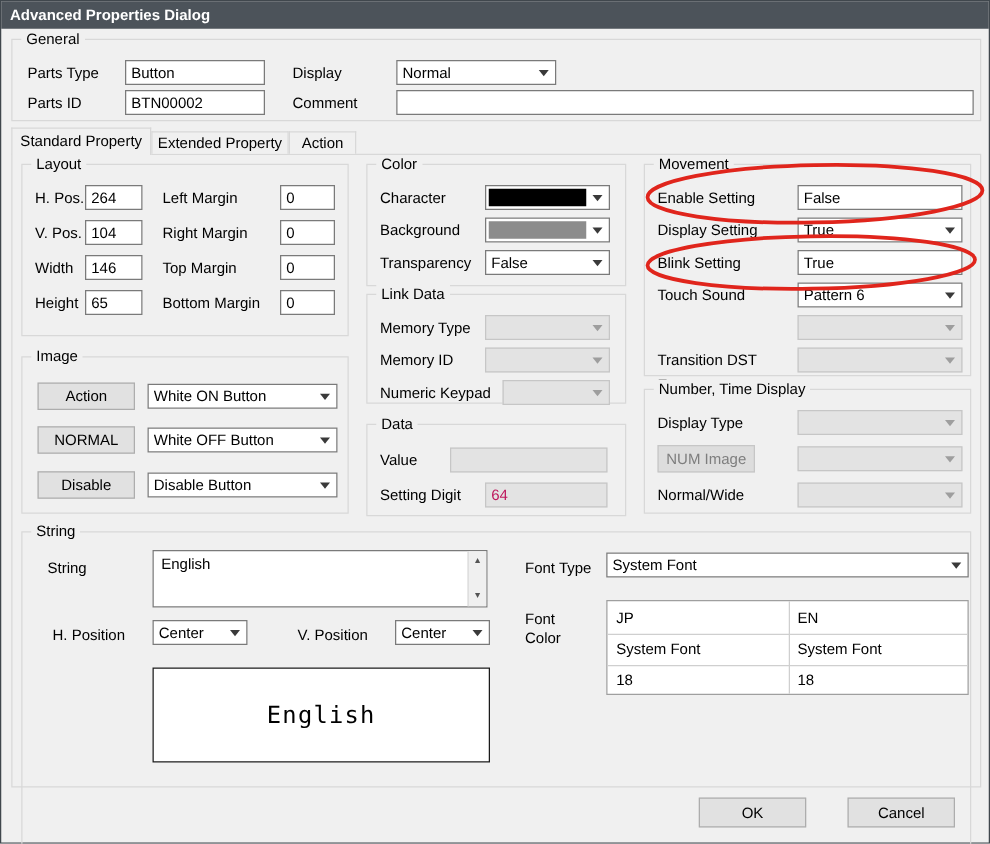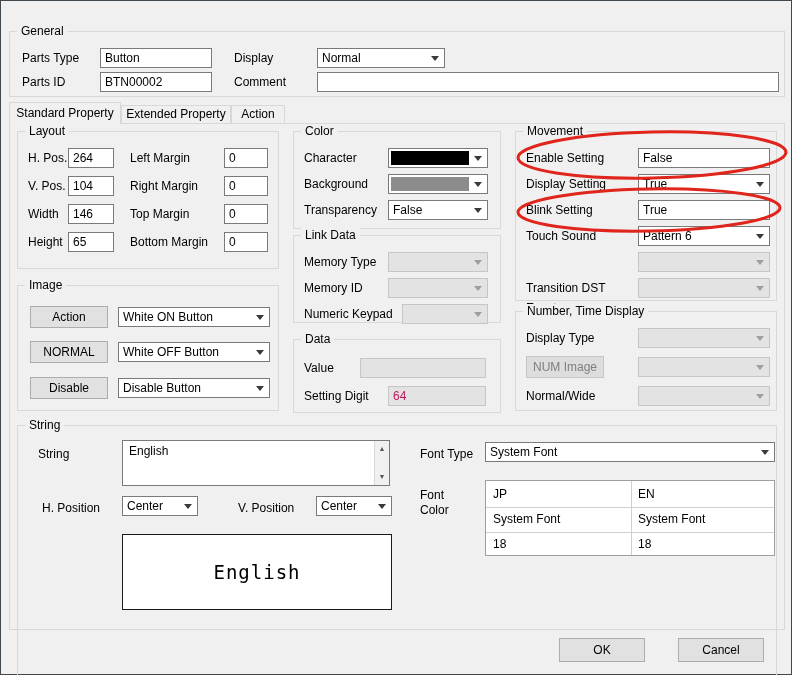--- a/index.html
+++ b/index.html
@@ -32,20 +32,23 @@
   .ftable .hline { position:absolute; left:0; right:0; height:1px; background:#cfcfcf; }
   .ftable .vline { position:absolute; top:0; bottom:0; width:1px; background:#cfcfcf; }
   .preview { position:absolute; background:#fff; border:1px solid #1a1a1a; display:flex; align-items:center; justify-content:center; font-family:"DejaVu Sans Mono", monospace; font-size:19px; letter-spacing:1px; }
   .overlay { position:absolute; left:0; top:0; width:792px; height:675px; pointer-events:none; z-index:10; }
 </style>
 </head>
 <body>
 
 <div class="dialog">
 
+  <div class="titlebar">
+    <span>Advanced Properties Dialog</span>
+  </div>
 
   <div class="group" style="left:8px;top:30px;width:776px;height:66px;">
     <span class="group-label">General</span>
     <span class="lbl" style="left:12px;top:16px;">Parts Type</span>
     <div class="field" style="left:90px;top:16px;width:112px;">Button</div>
     <span class="lbl" style="left:224px;top:16px;">Display</span>
     <div class="combo" style="left:307px;top:16px;width:128px;">
       <span class="txt">Normal</span>
       <span class="arr"></span>
     </div>

